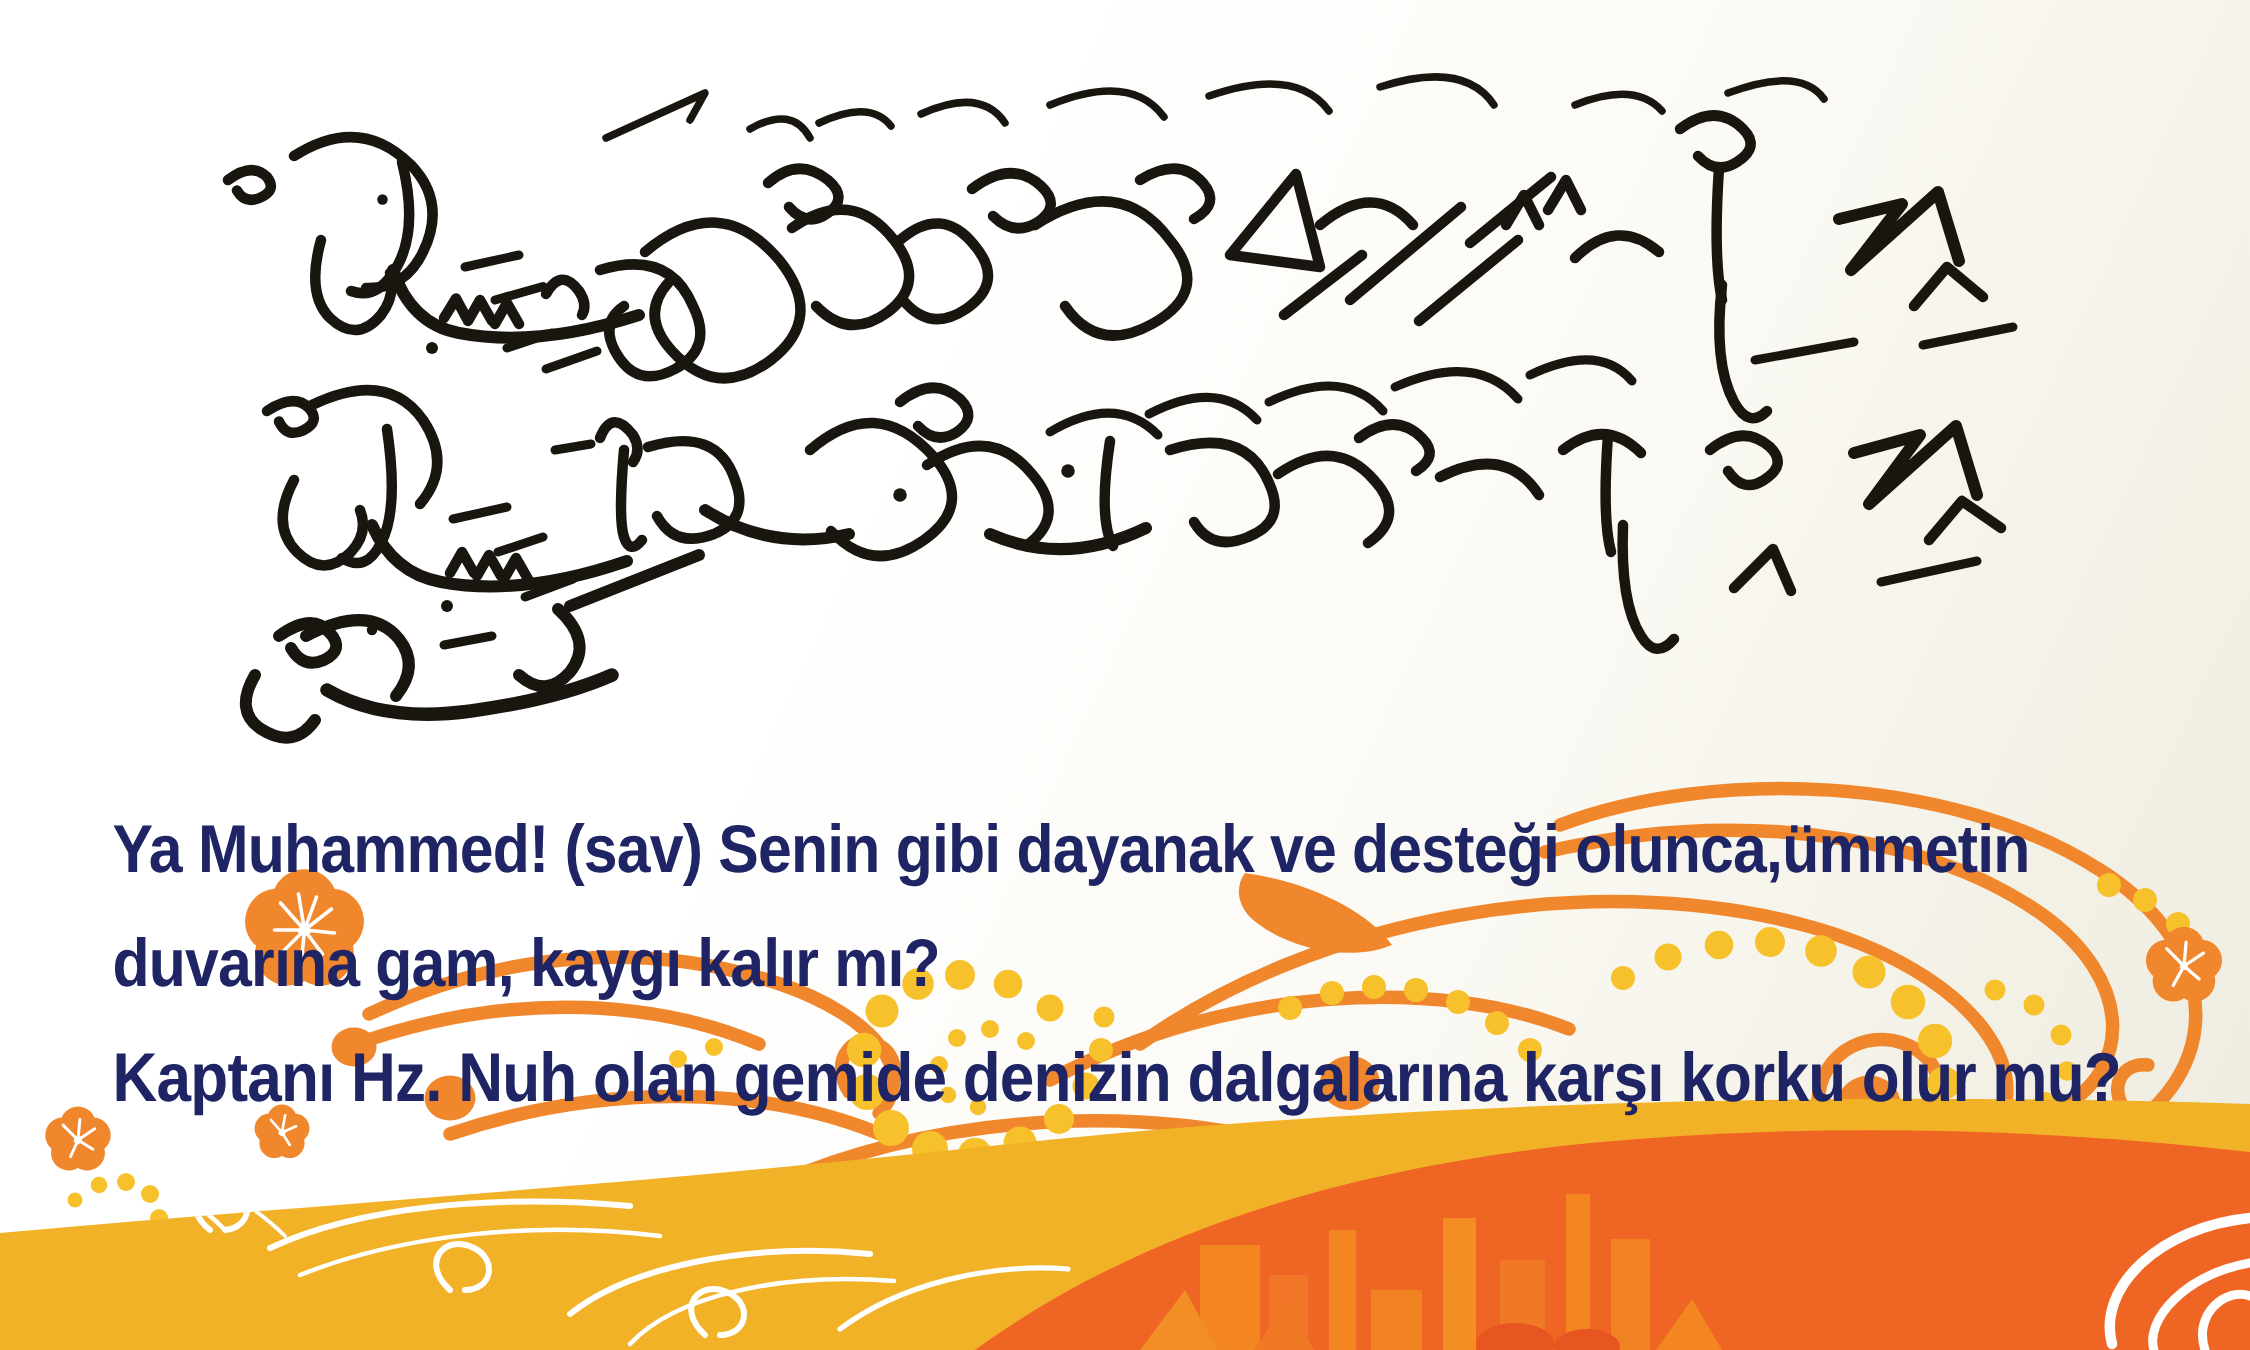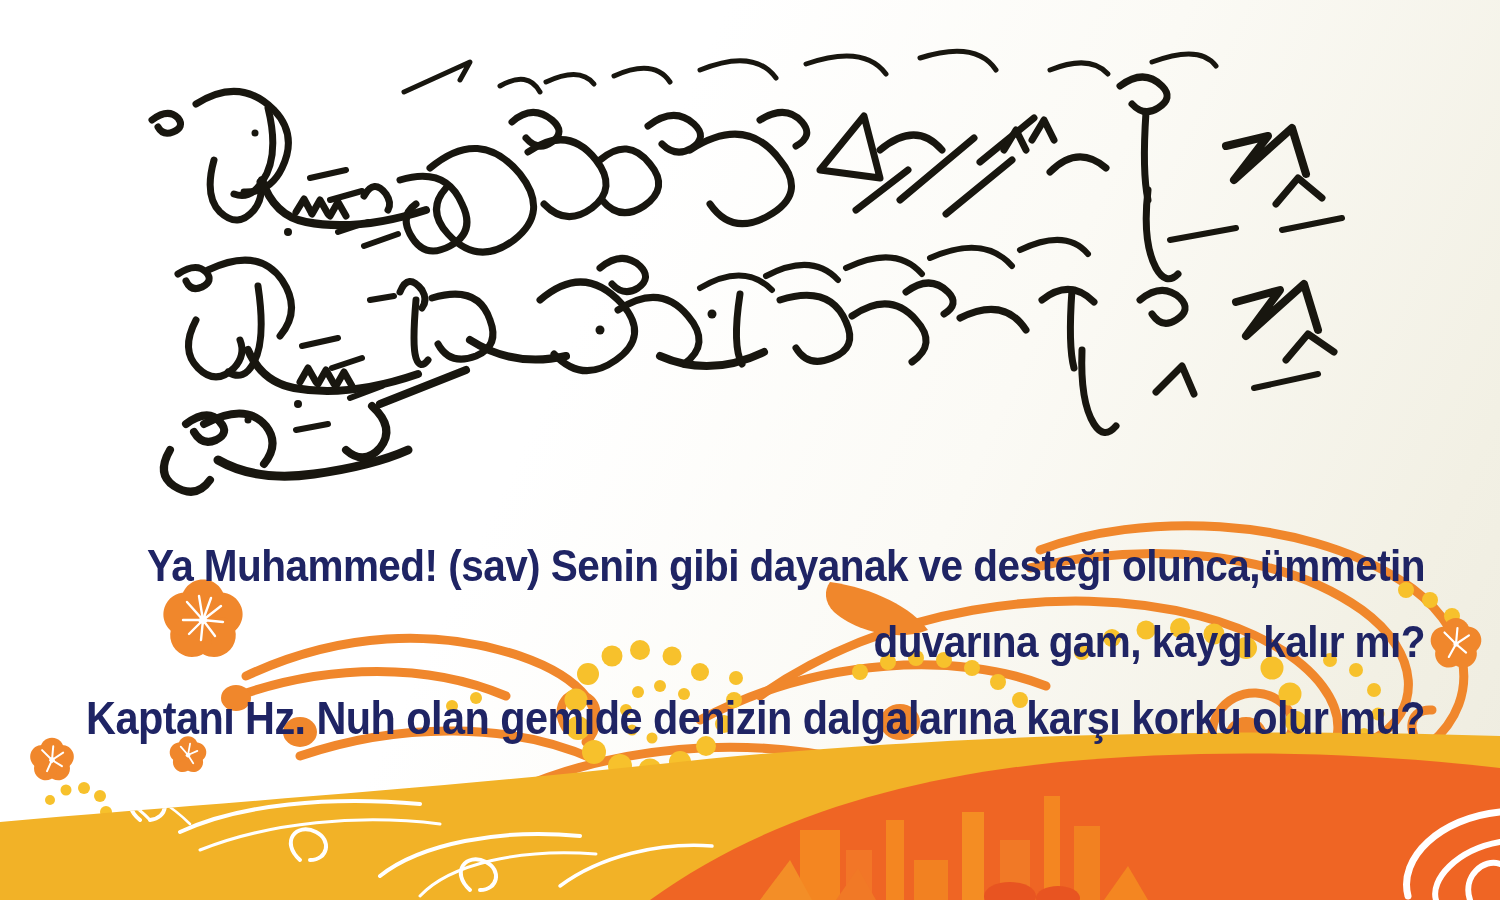--- a/index.html
+++ b/index.html
@@ -44,21 +44,21 @@
     pointer-events: none;
   }
   #wave-svg { display: block; width: 100%; height: 100%; }
 
   
   #caption-block {
     position: absolute;
     left: 0;
     top: 528px;
     width: 1500px;
-    text-align: right;
+    text-align: left;
     z-index: 6;
   }
   .caption-line {
     color: #1f2464;
     font-family: "Liberation Sans", sans-serif;
     font-weight: bold;
     font-size: 45px;
     line-height: 76px;
     letter-spacing: -0.6px;
     transform: scaleX(0.90);

